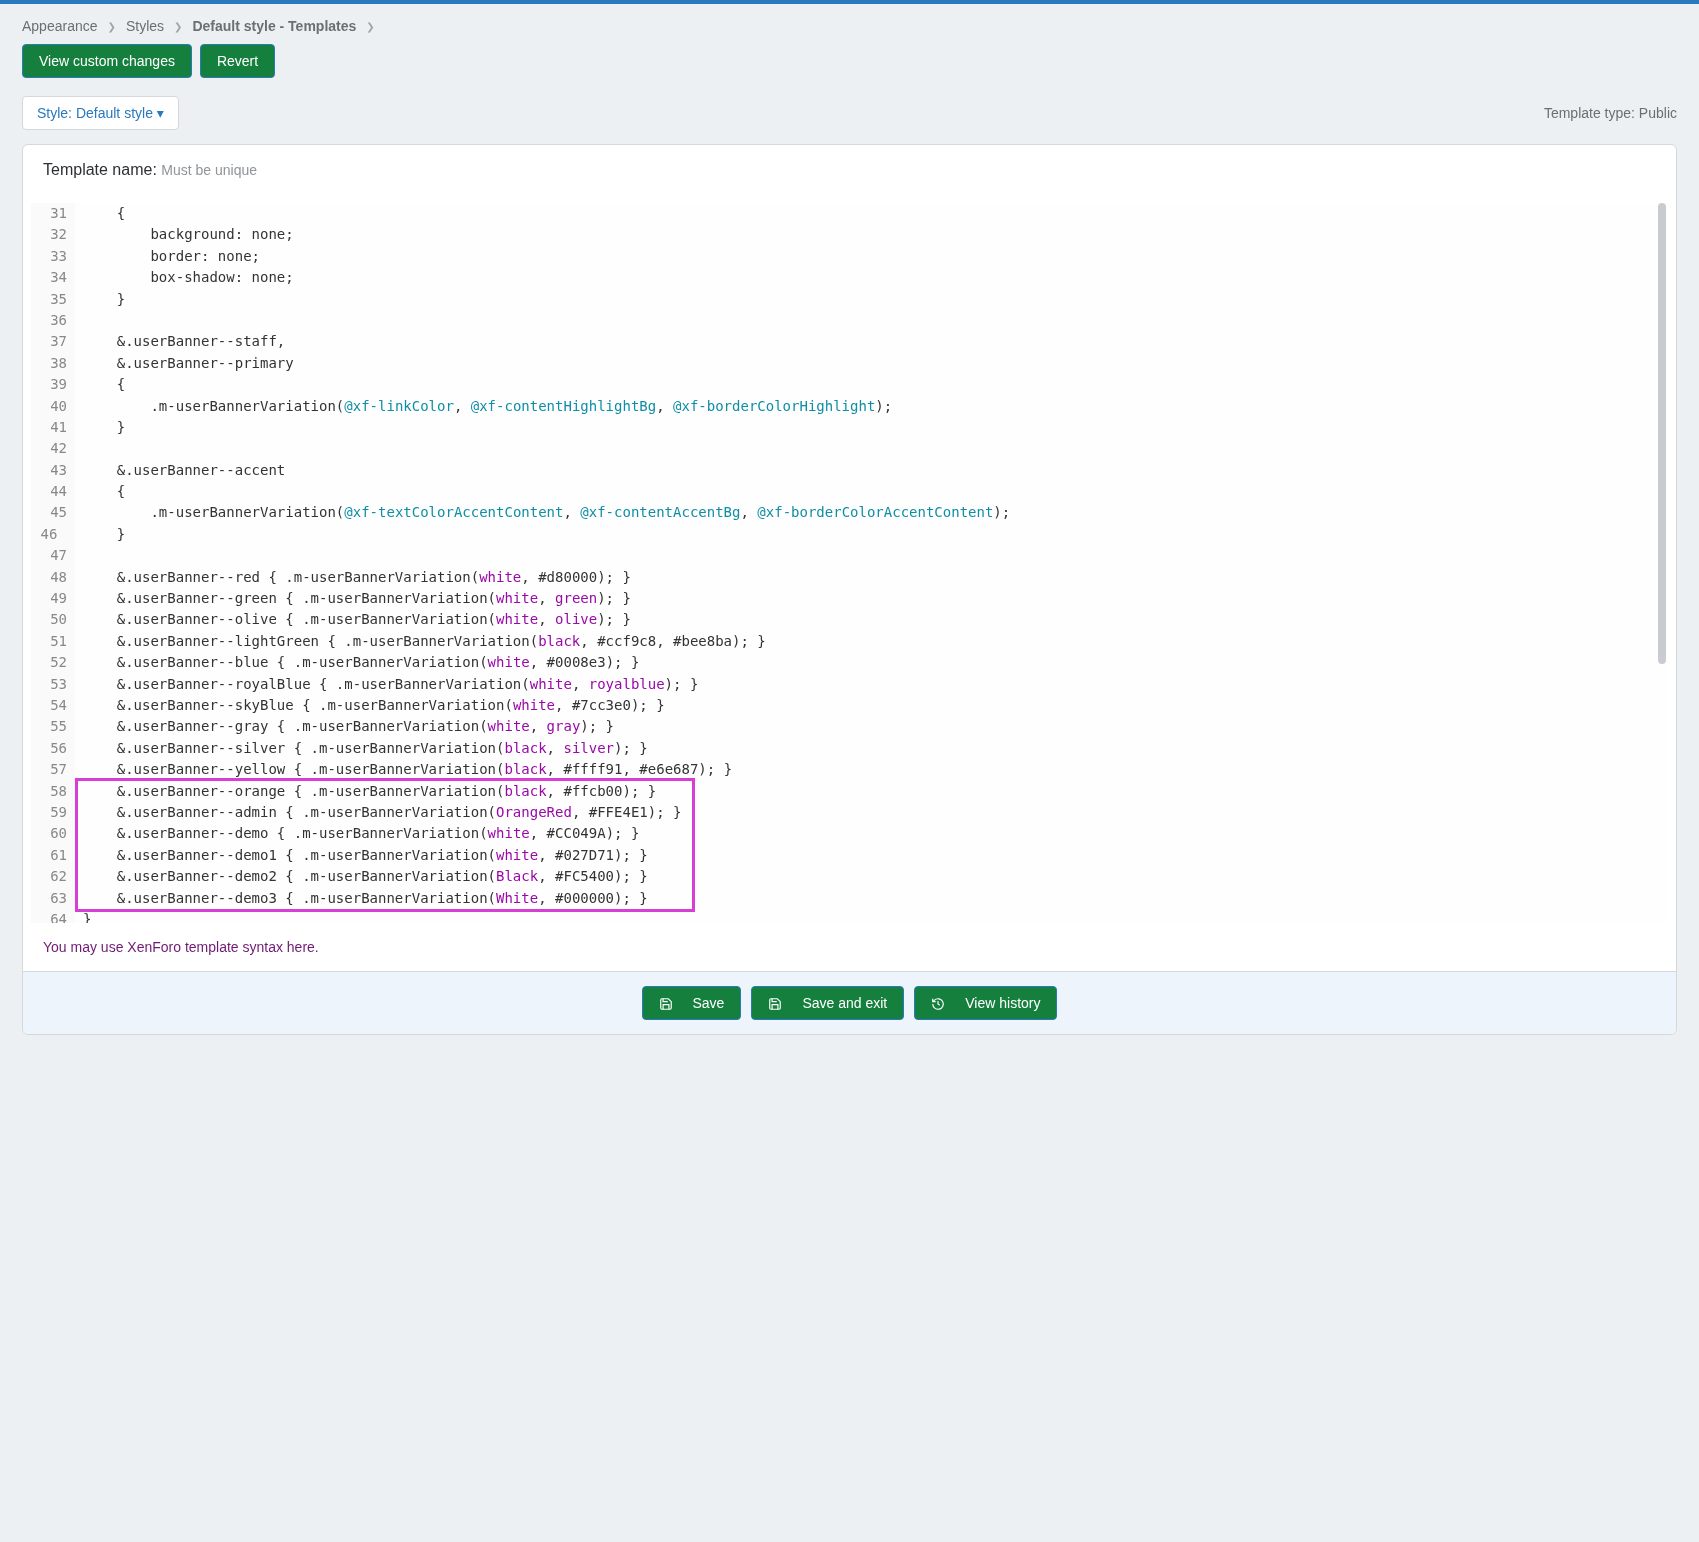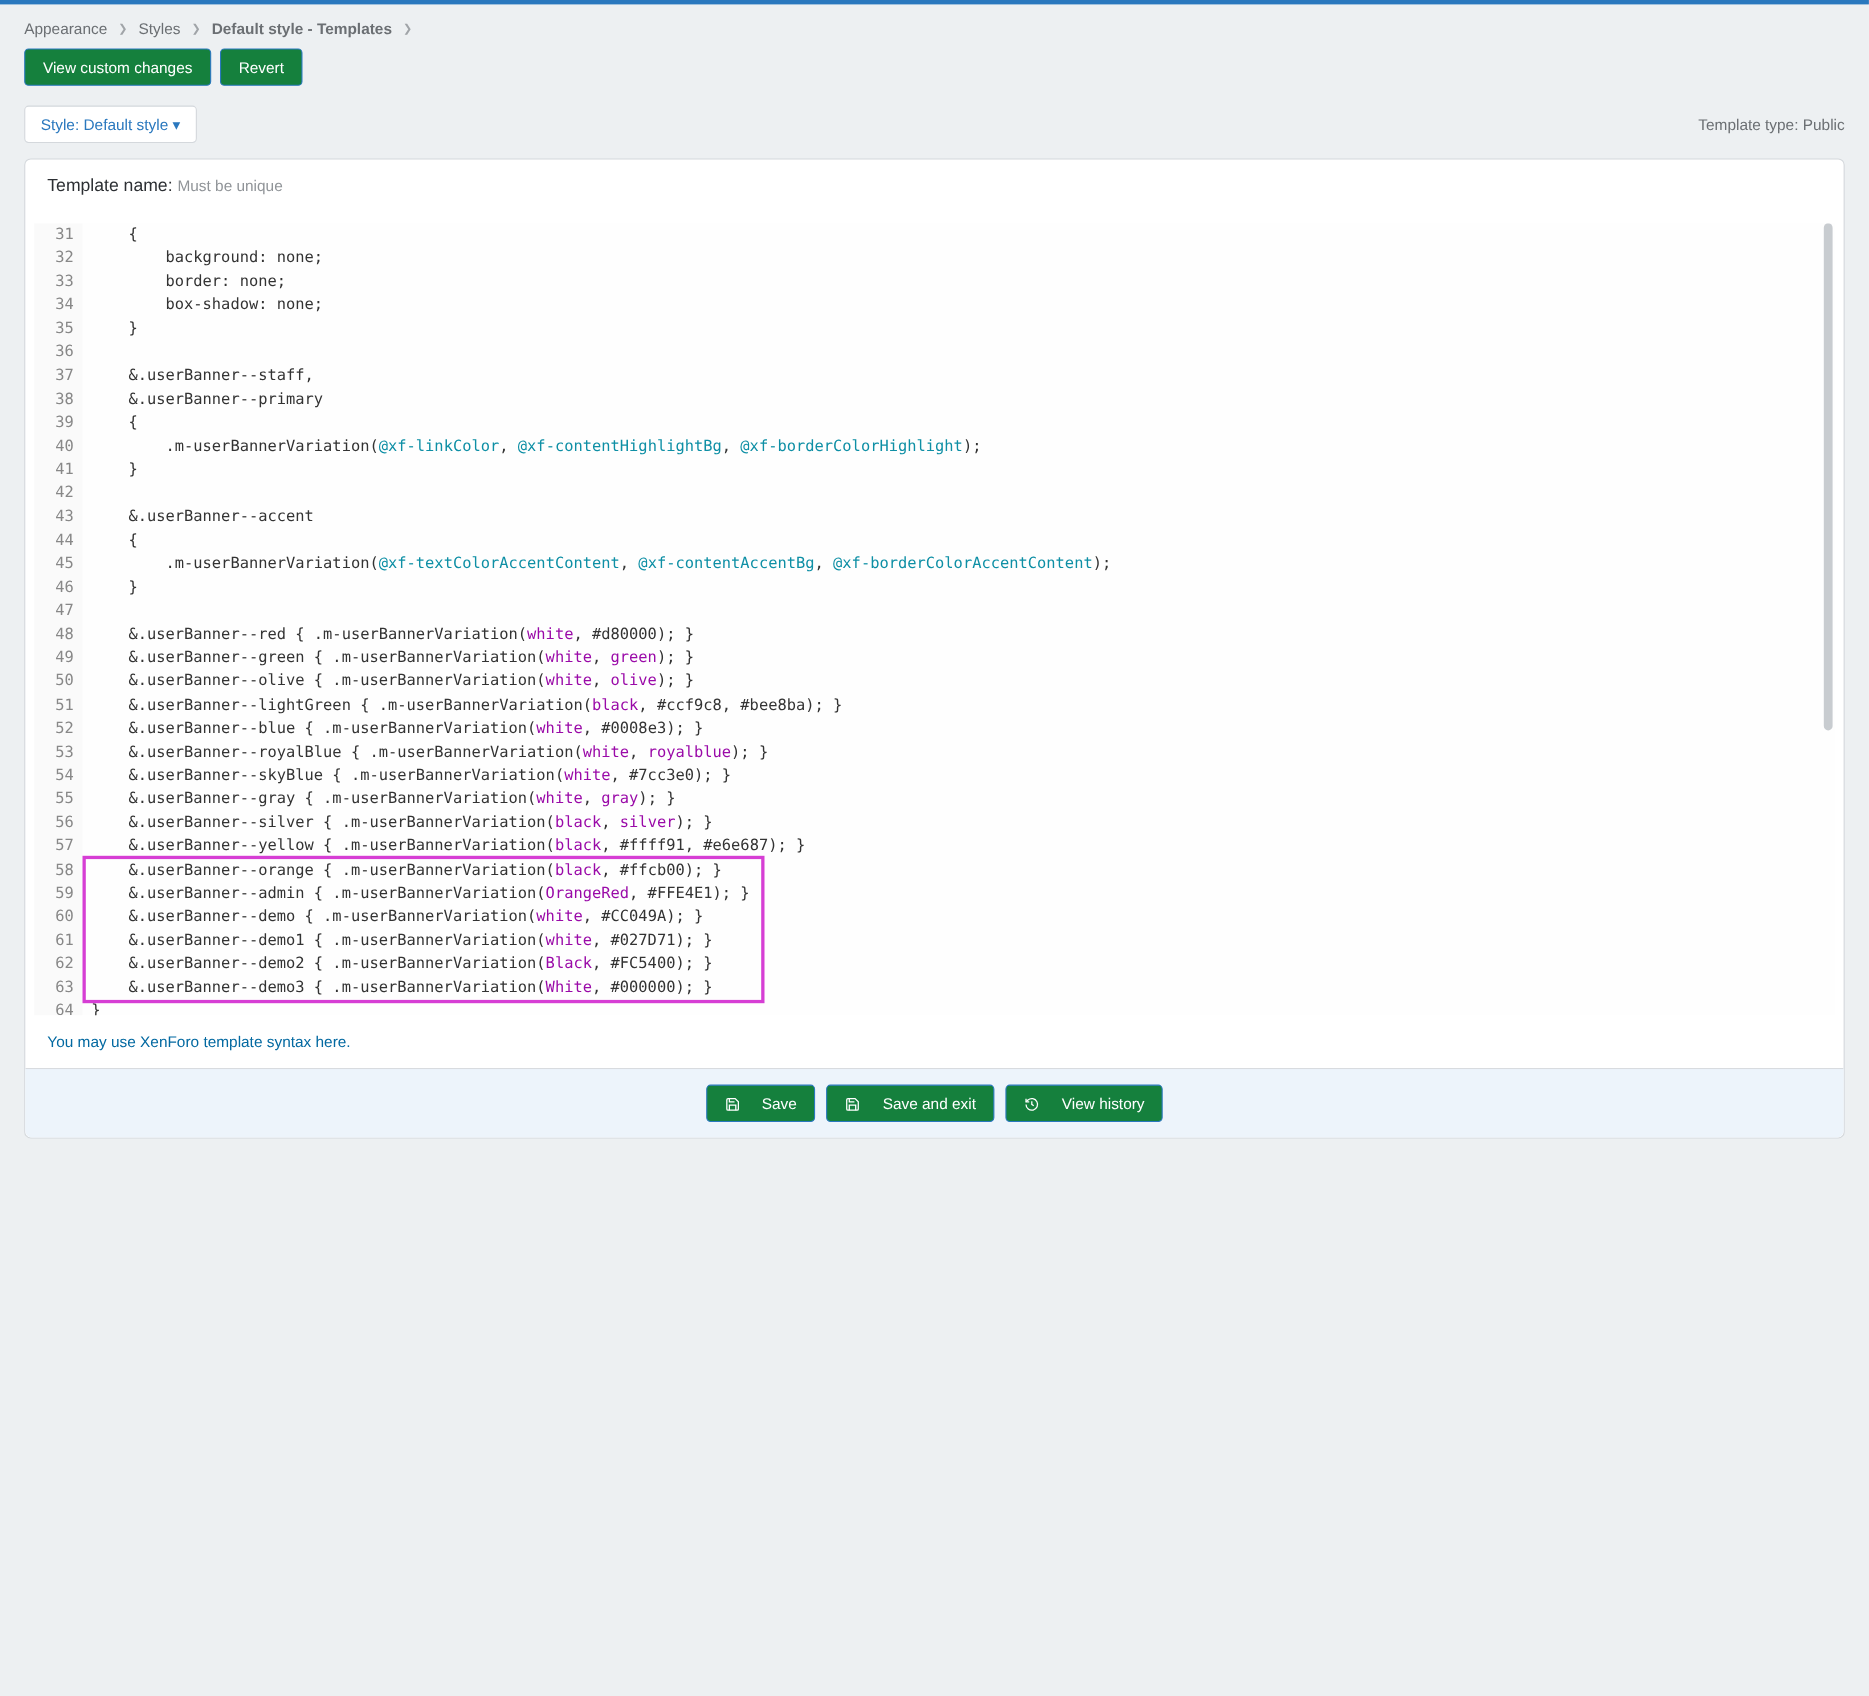--- a/index.html
+++ b/index.html
@@ -131,21 +131,21 @@
 .code-line { height: 21.4px; }
 .c-def { color: #333; }
 .c-var { color: #0e8fa5; }
 .c-kw  { color: #9a0aa8; }
 .highlight-box {
   position: absolute;
   border: 3px solid #d63ed4;
   pointer-events: none;
 }
 .helper-note {
-  color: #0369a1;
+  color: #701a75;
   font-size: 14px;
   padding: 16px 20px;
 }
 .footer-bar {
   background: #edf4fb;
   border-top: 1px solid #d4d8dc;
   border-bottom-left-radius: 6px;
   border-bottom-right-radius: 6px;
   display: flex;
   justify-content: center;
@@ -226,21 +226,21 @@
           <div style="height: 21.4px;">36</div>
           <div style="height: 21.4px;">37</div>
           <div style="height: 21.4px;">38</div>
           <div style="height: 21.4px;">39</div>
           <div style="height: 21.4px;">40</div>
           <div style="height: 21.4px;">41</div>
           <div style="height: 21.4px;">42</div>
           <div style="height: 21.4px;">43</div>
           <div style="height: 21.4px;">44</div>
           <div style="height: 21.4px;">45</div>
-          <div style="height: 21.4px;">46</div>
+          <div style="height: 21.4px; text-align: center;">46</div>
           <div style="height: 21.4px;">47</div>
           <div style="height: 21.4px;">48</div>
           <div style="height: 21.4px;">49</div>
           <div style="height: 21.4px;">50</div>
           <div style="height: 21.4px;">51</div>
           <div style="height: 21.4px;">52</div>
           <div style="height: 21.4px;">53</div>
           <div style="height: 21.4px;">54</div>
           <div style="height: 21.4px;">55</div>
           <div style="height: 21.4px;">56</div>

